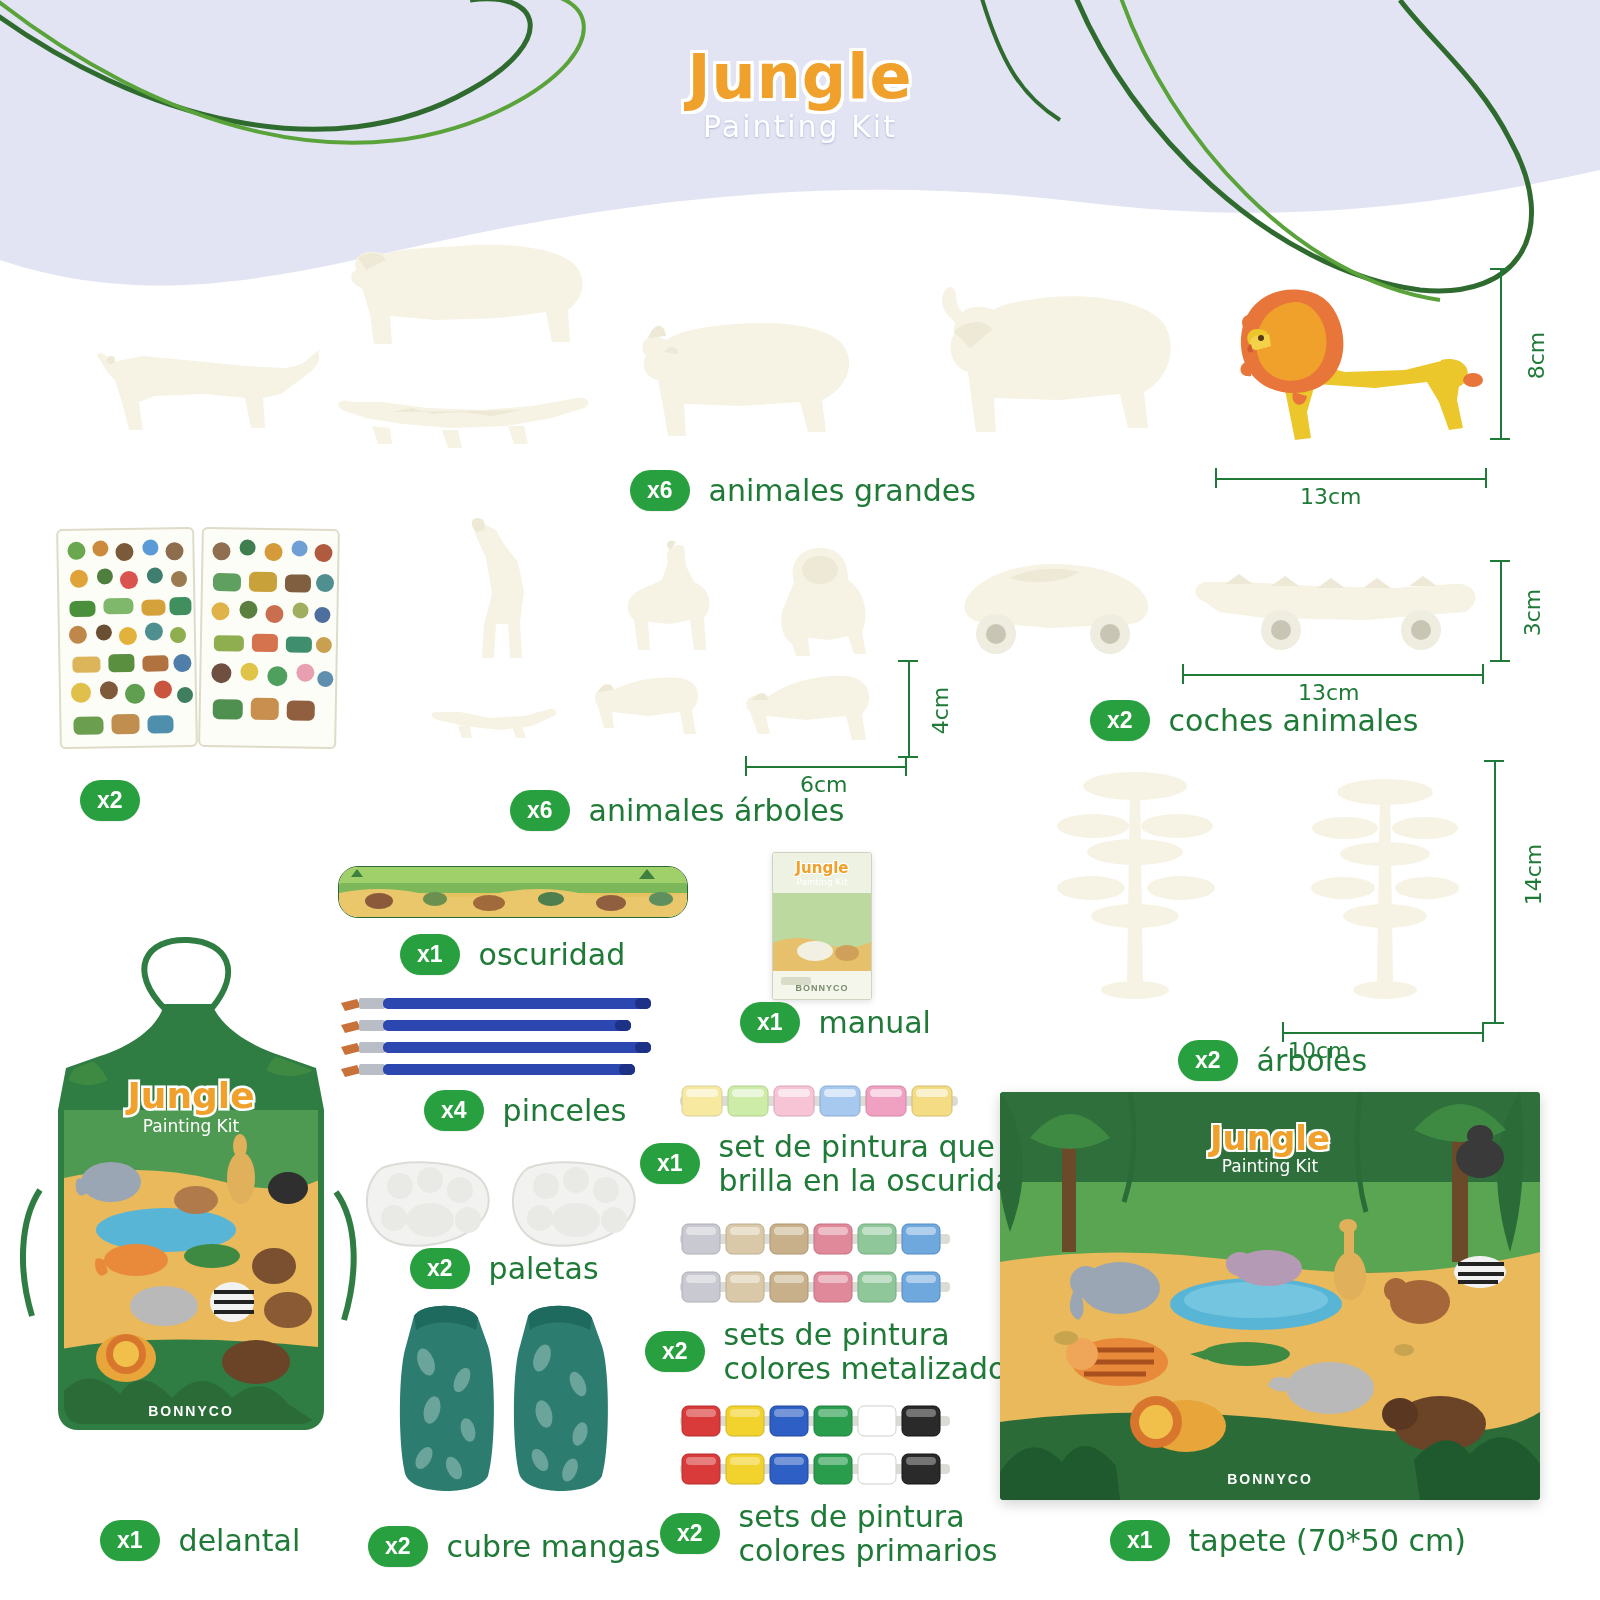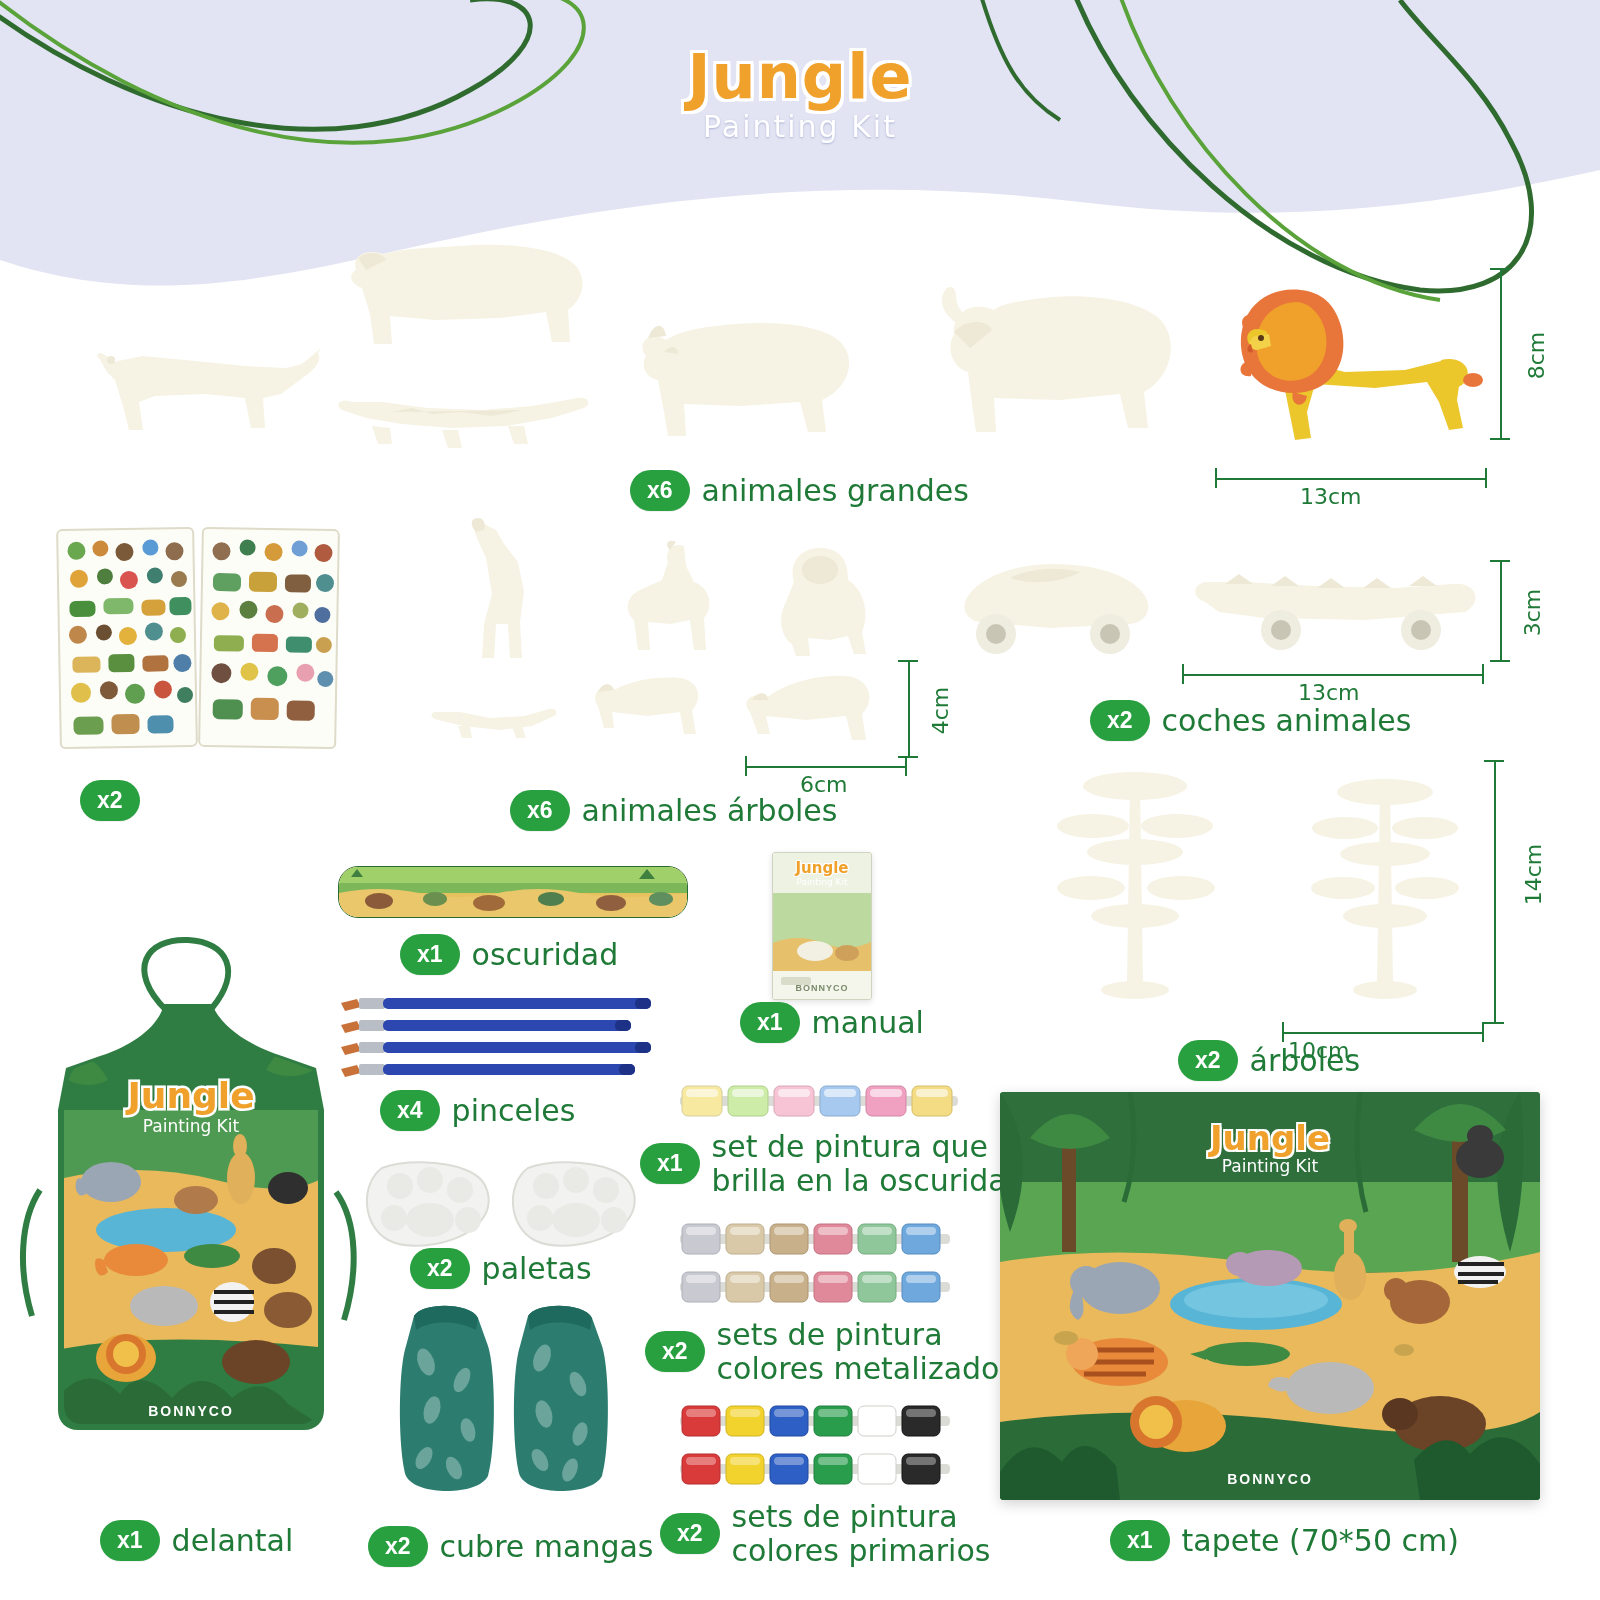--- a/index.html
+++ b/index.html
@@ -41,21 +41,21 @@
     font-family: "DejaVu Sans", sans-serif;
     font-size: 30px; color: #ffffff; letter-spacing: 2px; margin-top: -4px;
     text-shadow: 0 1px 2px rgba(120,130,180,.5);
   }
 
   
   .abs { position: absolute; }
 
   
   .label-row {
-    position: absolute; display: flex; align-items: center; gap: 12px;
+    position: absolute; display: flex; align-items: center; gap: 19px;
   }
   .badge {
     background: #29a03f; color: #fff; border-radius: 999px;
     font-size: 23px; font-weight: bold; padding: 7px 17px;
     font-family: "Liberation Sans", sans-serif;
     white-space: nowrap; flex: none;
     box-shadow: 0 1px 0 rgba(0,0,0,.05);
   }
   .label-text {
     color: #1f7a37; font-size: 30px; font-family: "DejaVu Sans", sans-serif;
@@ -451,21 +451,21 @@
       <rect x="48" y="47" width="268" height="11" rx="5" fill="#2c47b0"></rect>
       <rect x="300" y="47" width="16" height="11" rx="5" fill="#1d3286"></rect>
     </g>
     <g>
       <path d="M6,74 L22,70 L26,78 L10,82 Z" fill="#c8723a"></path>
       <rect x="24" y="69" width="26" height="11" rx="2" fill="#b9bec6"></rect>
       <rect x="48" y="69" width="252" height="11" rx="5" fill="#2c47b0"></rect>
       <rect x="284" y="69" width="16" height="11" rx="5" fill="#1d3286"></rect>
     </g>
   </svg>
-  <div class="label-row" style="left:380px; top:1090px;align-items:center;">
+  <div class="label-row" style="left:424px; top:1090px;align-items:center;">
     <span class="badge">x4</span>
     <span class="label-text">pinceles</span>
   </div>
 
   <svg class="palette" style="left:352px; top:1158px;" width="150" height="110" viewBox="0 0 150 110">
     <path d="M30,10 C50,2 90,2 114,12 C140,22 144,50 124,68 C104,86 60,94 36,82 C10,68 8,26 30,10 Z" fill="#f2f2f0" stroke="#dcdcd6" stroke-width="2"></path>
     <circle cx="48" cy="28" r="13" fill="#e9e9e6"></circle>
     <circle cx="78" cy="22" r="13" fill="#e9e9e6"></circle>
     <circle cx="108" cy="32" r="13" fill="#e9e9e6"></circle>
     <circle cx="42" cy="60" r="13" fill="#e9e9e6"></circle>

